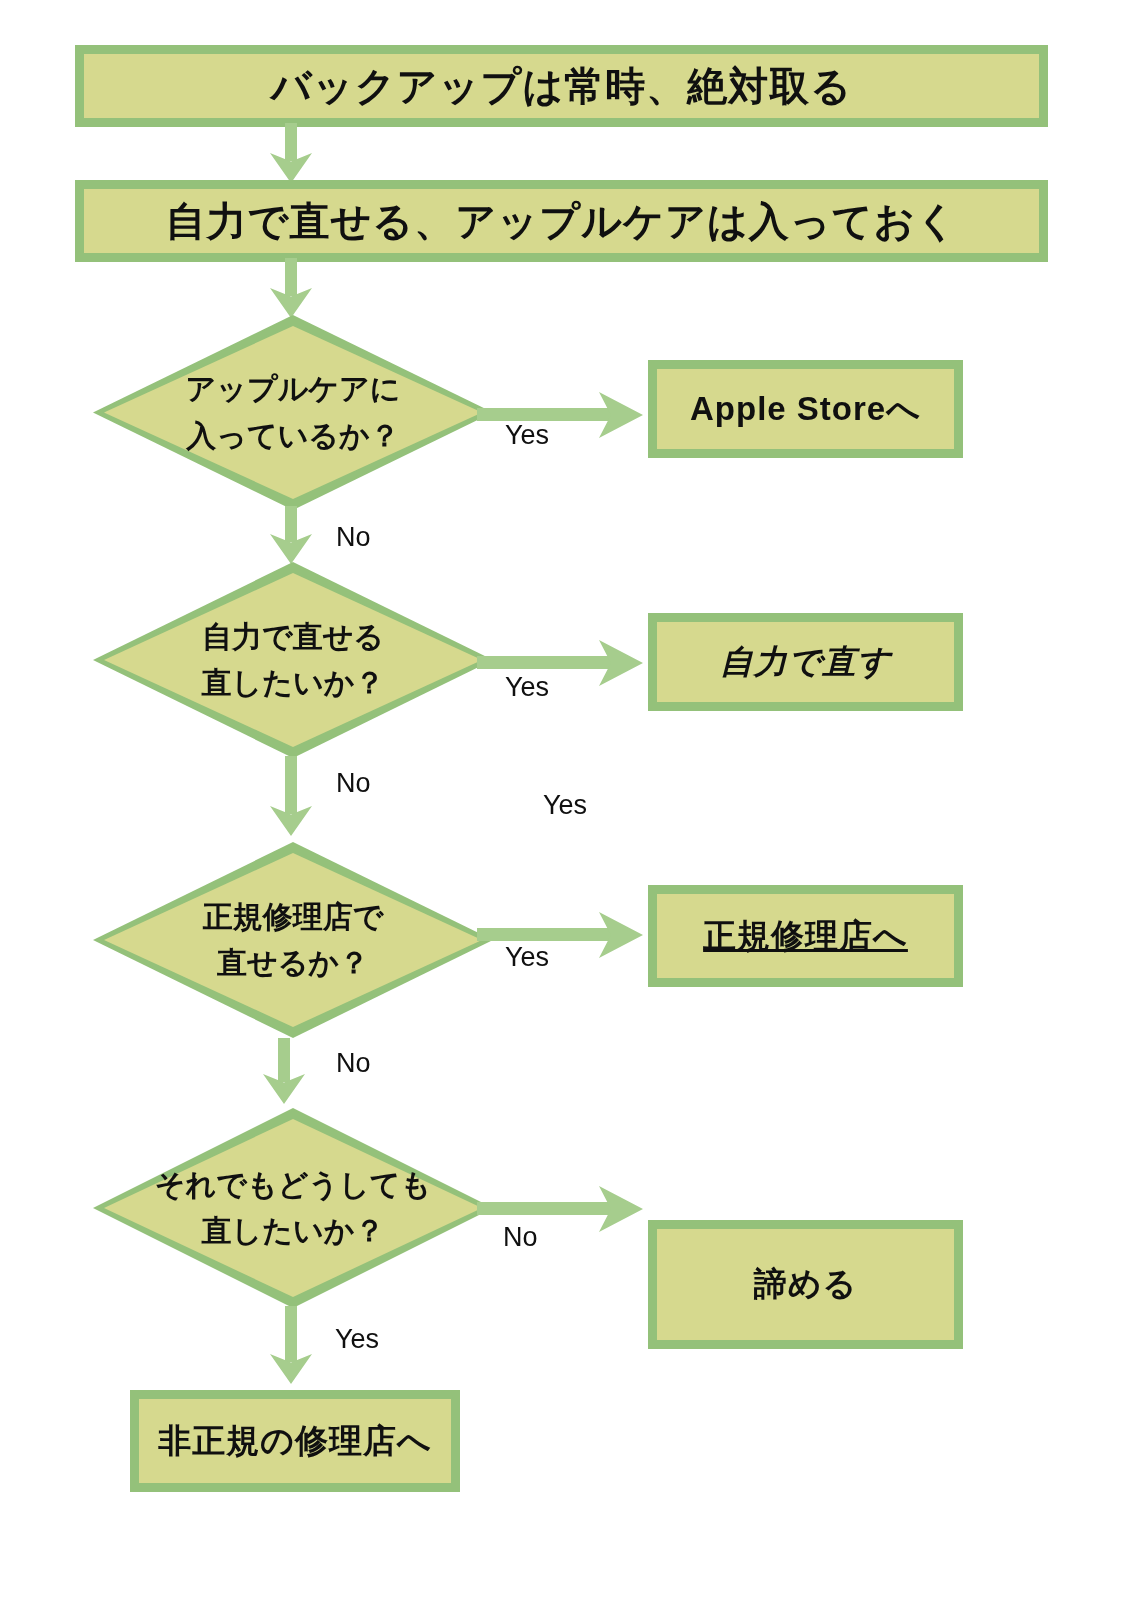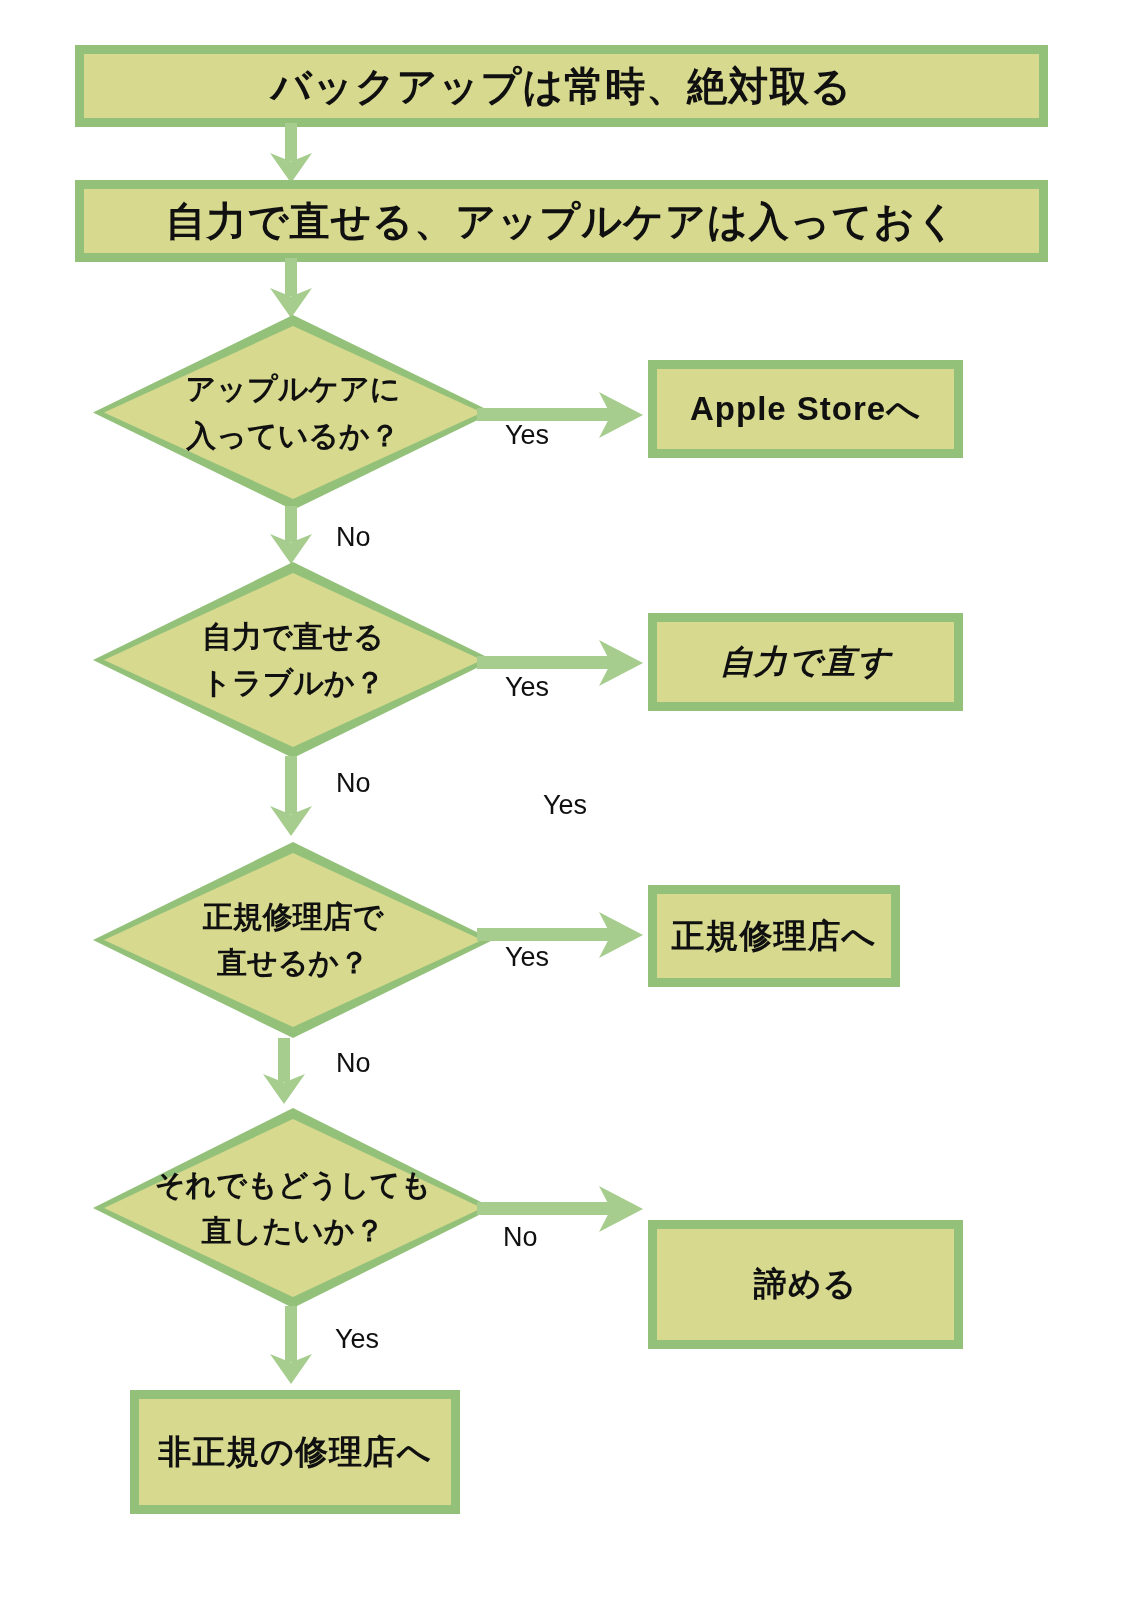--- a/index.html
+++ b/index.html
@@ -119,21 +119,21 @@
 <div class="arrow-down" style="left:270px; top:506px; height:58px;">
   <div class="shaft"></div>
   <div class="head"></div>
 </div>
 <span class="branch-label" style="left:336px; top:522px;">No</span>
 
 <div class="diamond" style="left:93px; top:562px; width:400px; height:196px;">
   <div class="d-outer"></div>
   <div class="d-inner"></div>
   <div class="d-text">自力で直せる
-トラブルか？</div>
+直したいか？</div>
 </div>
 
 <div class="arrow-right" style="left:477px; top:640px; width:166px;">
   <div class="shaft"></div>
   <div class="head"></div>
 </div>
 <span class="branch-label" style="left:505px; top:672px;">Yes</span>
 
 <div class="flow-box result" style="left:648px; top:613px; width:315px; height:98px;font-style:italic;">自力で直す</div>
 
@@ -150,21 +150,21 @@
   <div class="d-text">正規修理店で
 直せるか？</div>
 </div>
 
 <div class="arrow-right" style="left:477px; top:912px; width:166px;">
   <div class="shaft"></div>
   <div class="head"></div>
 </div>
 <span class="branch-label" style="left:505px; top:942px;">Yes</span>
 
-<div class="flow-box result" style="left:648px; top:885px; width:252px; height:102px;">正規修理店へ</div>
+<div class="flow-box result" style="left:648px; top:885px; width:315px; height:102px;text-decoration:underline;">正規修理店へ</div>
 
 <div class="arrow-down" style="left:263px; top:1038px; height:66px;">
   <div class="shaft"></div>
   <div class="head"></div>
 </div>
 <span class="branch-label" style="left:336px; top:1048px;">No</span>
 
 <div class="diamond" style="left:93px; top:1108px; width:400px; height:200px;">
   <div class="d-outer"></div>
   <div class="d-inner"></div>
@@ -179,13 +179,13 @@
 <span class="branch-label" style="left:503px; top:1222px;">No</span>
 
 <div class="flow-box result" style="left:648px; top:1220px; width:315px; height:129px;">諦める</div>
 
 <div class="arrow-down" style="left:270px; top:1306px; height:78px;">
   <div class="shaft"></div>
   <div class="head"></div>
 </div>
 <span class="branch-label" style="left:335px; top:1324px;">Yes</span>
 
-<div class="flow-box result" style="left:130px; top:1390px; width:330px; height:124px;">非正規の修理店へ</div>
+<div class="flow-box result" style="left:130px; top:1390px; width:330px; height:102px;">非正規の修理店へ</div>
 
 </body></html>

